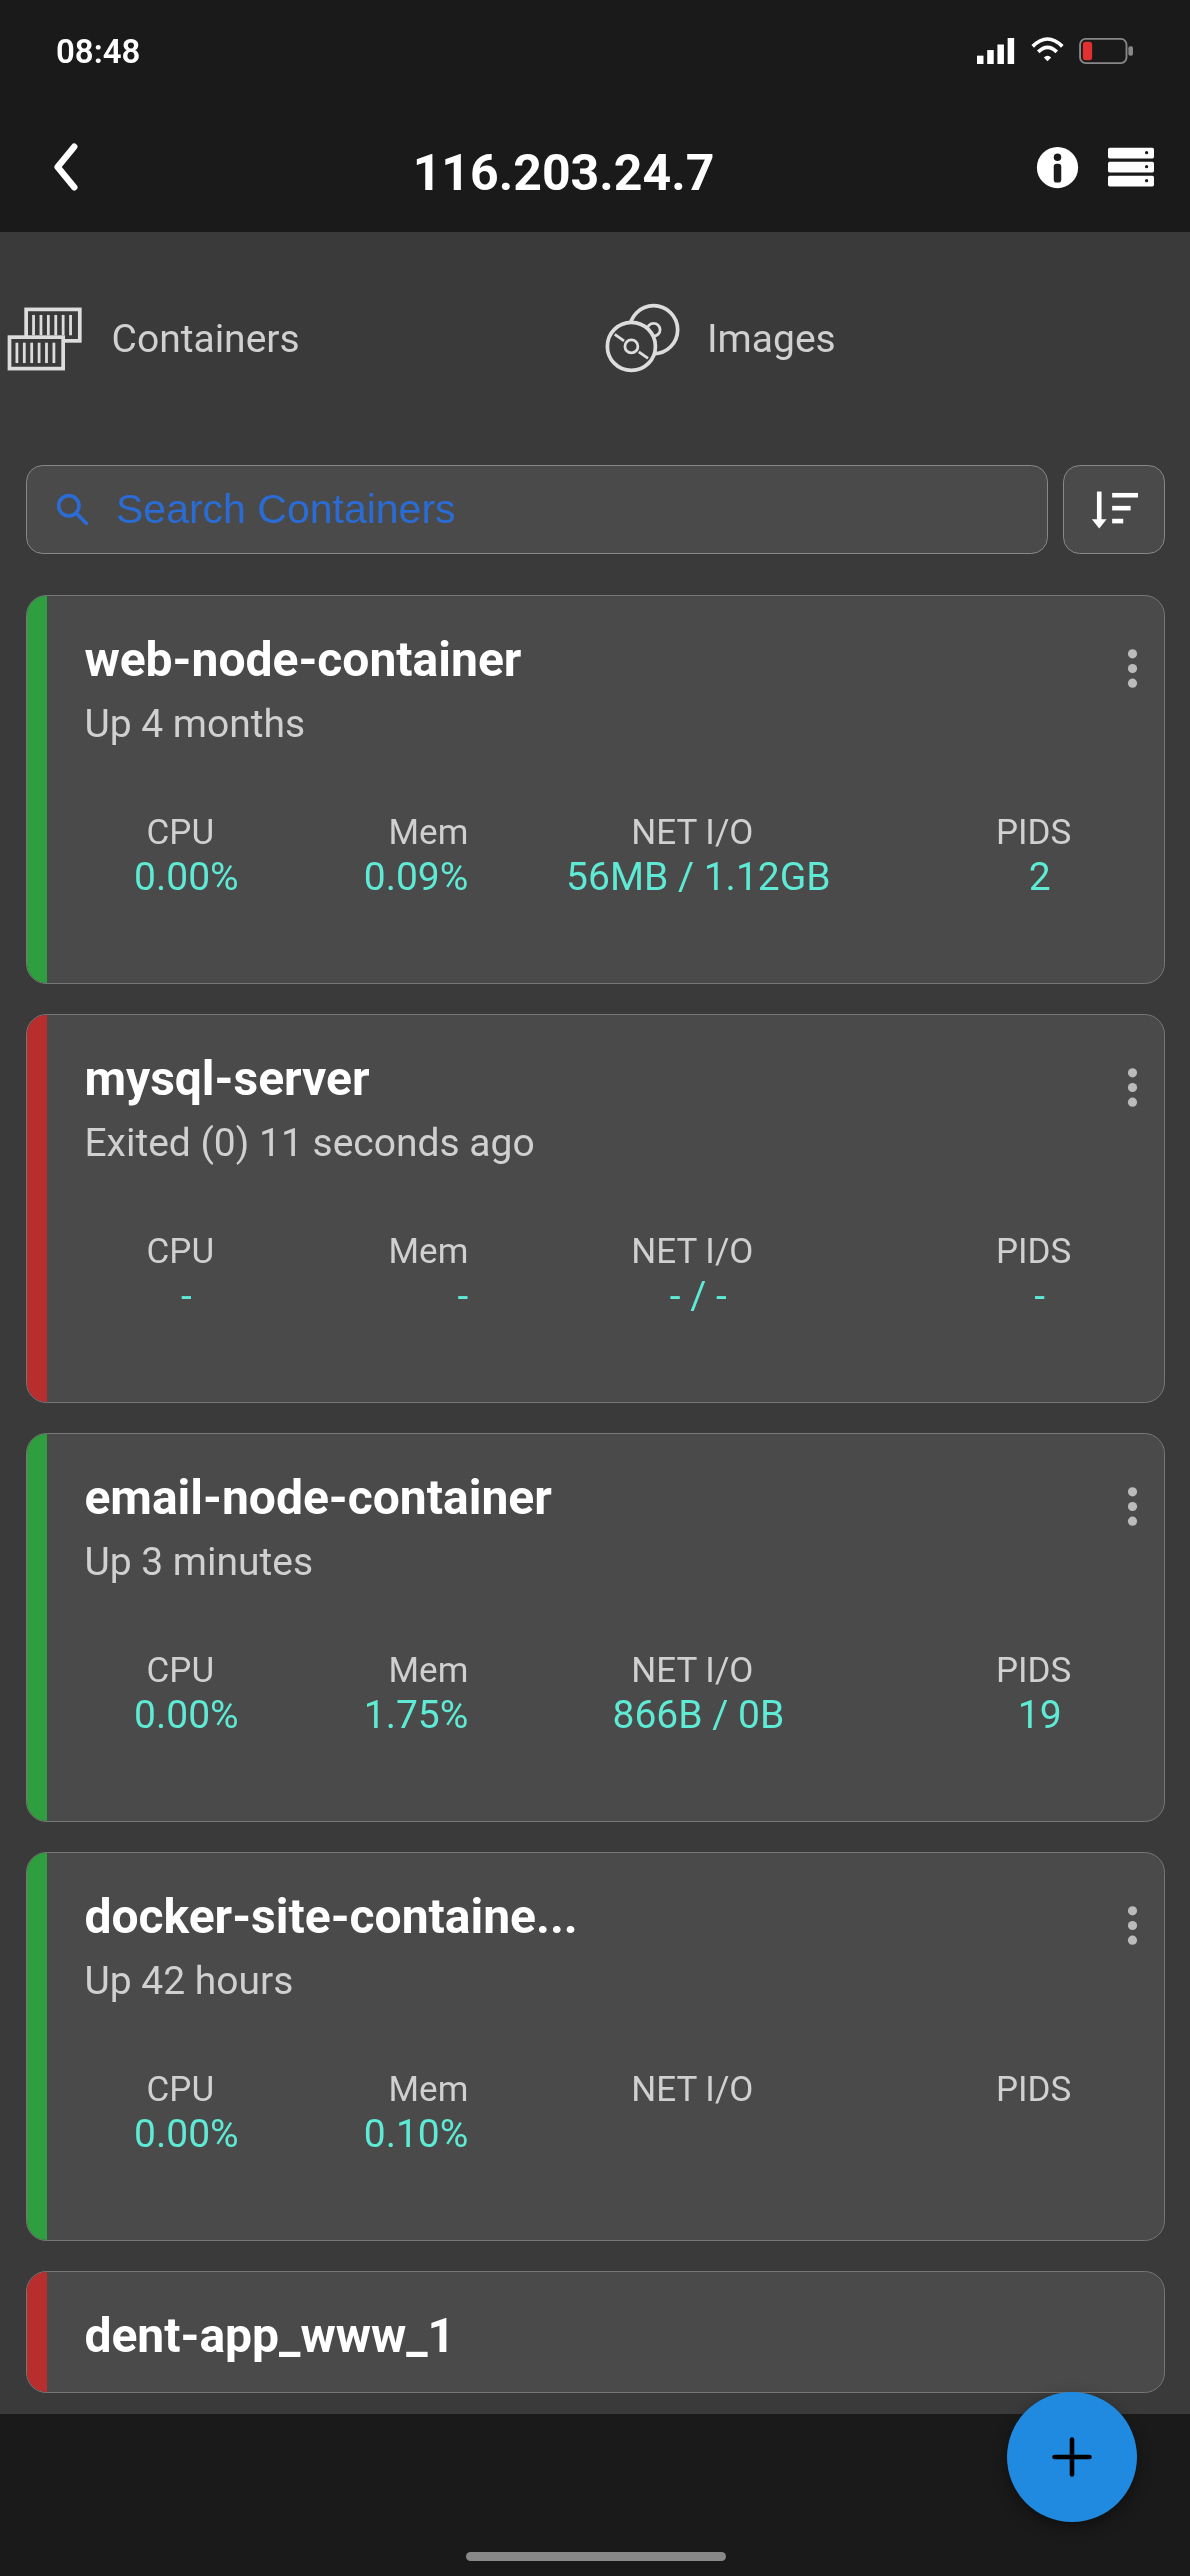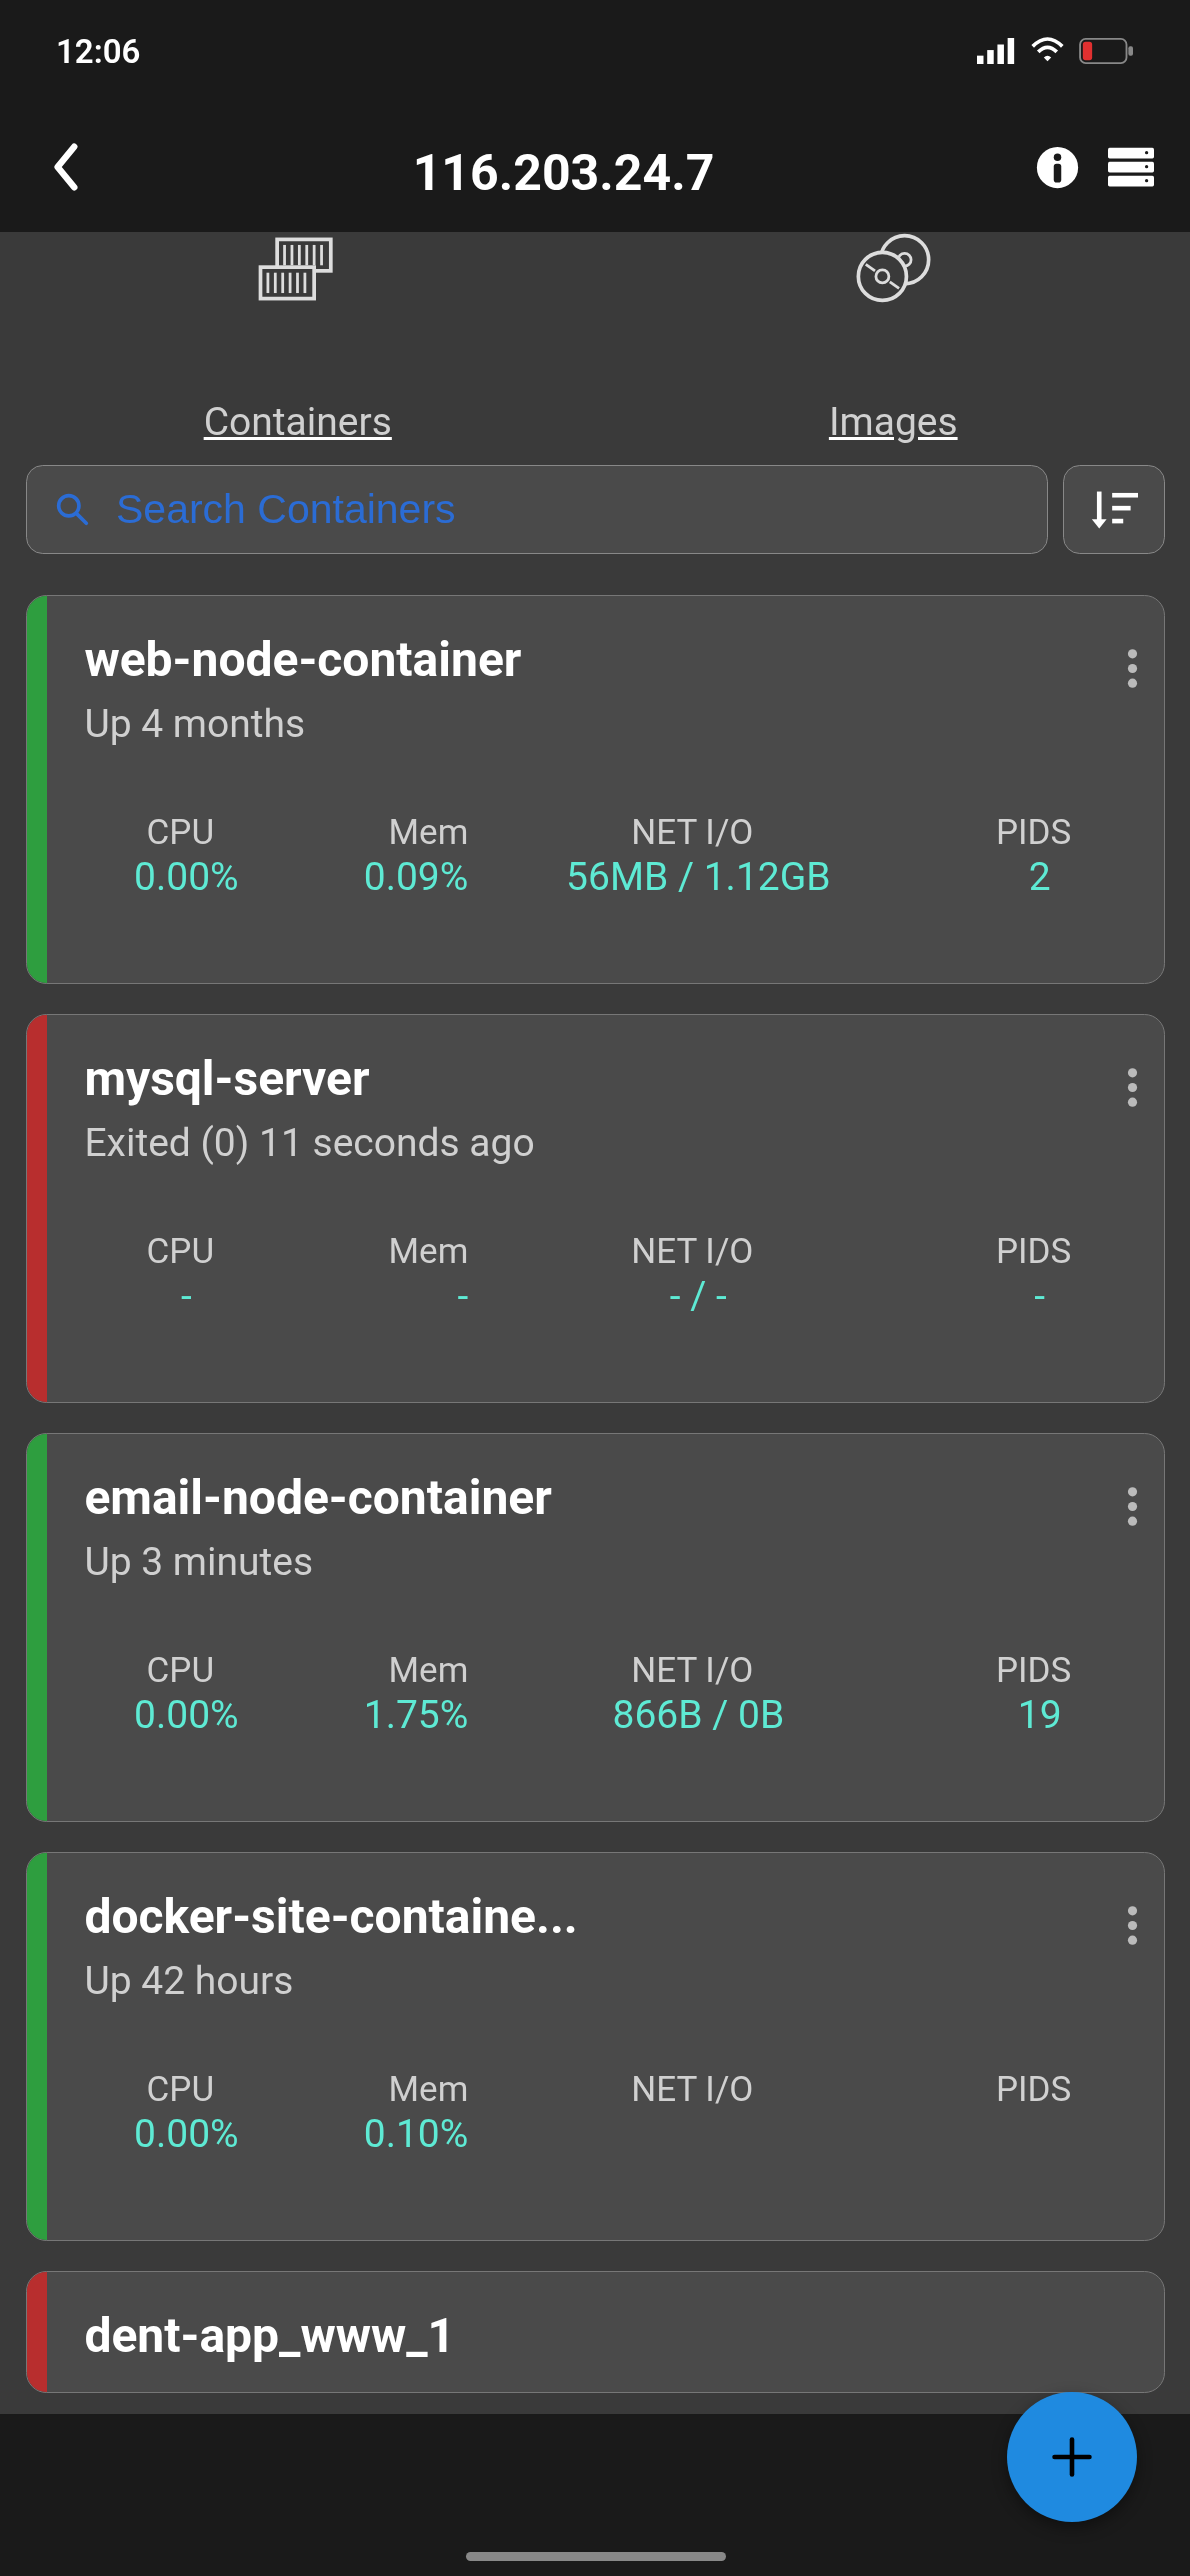--- a/index.html
+++ b/index.html
@@ -69,25 +69,24 @@
       justify-content: center;
     }
     .tabs {
       display: flex;
       height: 213px;
       background: #3a3a3a;
     }
     .tab {
       flex: 1;
       display: flex;
-      flex-direction: column;
-      align-items: center;
-      justify-content: space-between;
+      flex-direction: row;
+      align-items: center;
+      justify-content: flex-start;
       gap: 18.5px;
-      text-decoration: underline;
     }
     .tab-icon {
       width: 93px;
       height: 74px;
       display: flex;
       align-items: center;
       justify-content: center;
     }
     .tab-label {
       font-size: 39px;
@@ -244,21 +243,21 @@
       width: 260px;
       height: 9.3px;
       background: #888;
       border-radius: 4.6px;
     }
   </style>
 </head>
 <body>
 
 <div class="status-bar">
-  <div class="status-time">12:06</div>
+  <div class="status-time">08:48</div>
   <div class="status-icons">
     <svg width="39" height="26" viewBox="0 0 42 28">
       <rect x="0" y="19" width="7" height="9" fill="#fff"></rect>
       <rect x="11" y="13" width="7" height="15" fill="#fff"></rect>
       <rect x="22" y="7" width="7" height="21" fill="#fff"></rect>
       <rect x="33" y="0" width="7" height="28" fill="#fff"></rect>
     </svg>
     <svg width="37" height="28" viewBox="0 0 40 30">
       <path d="M20 26 L16 22 Q20 18 24 22 Z" fill="#fff"></path>
       <path d="M10 16 Q20 6 30 16" stroke="#fff" stroke-width="4" fill="none"></path>

